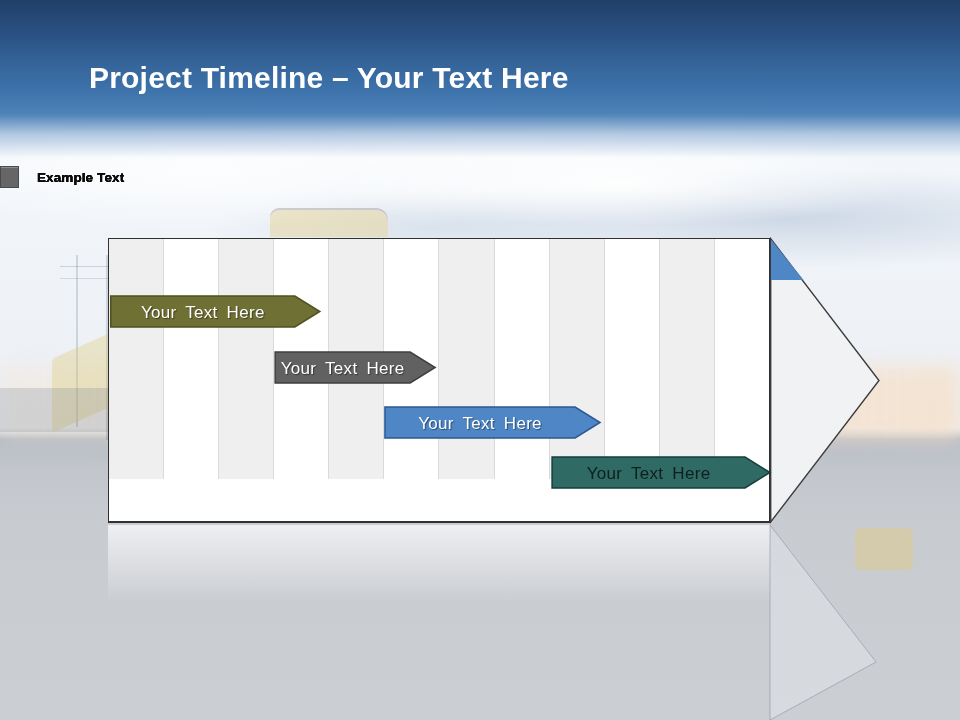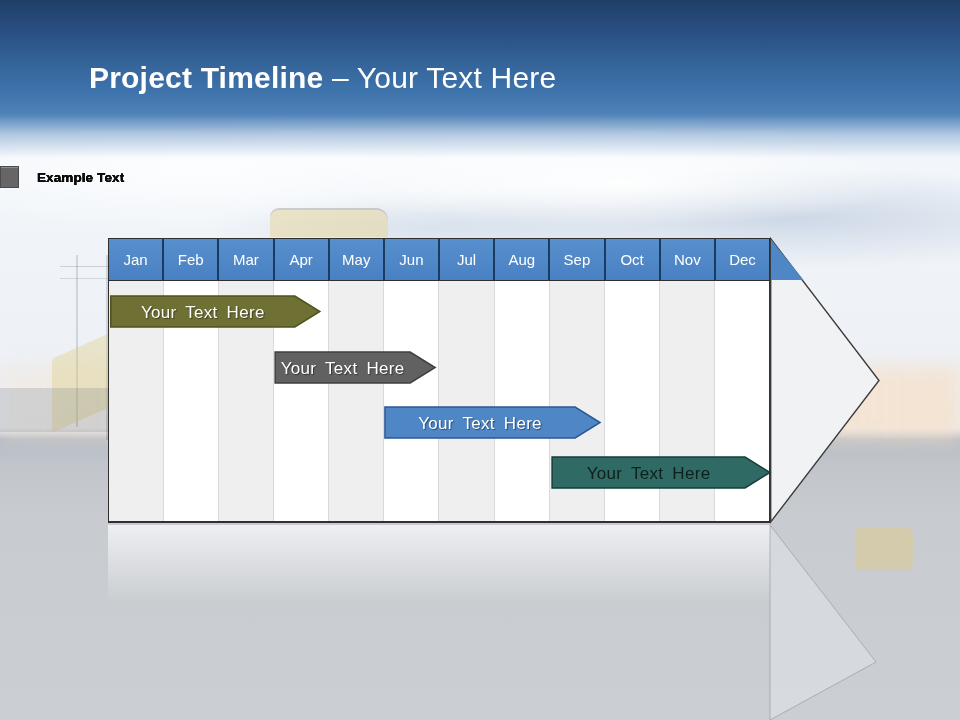--- a/index.html
+++ b/index.html
@@ -42,21 +42,21 @@
     background:rgba(226,203,118,0.42); border-radius:6px; }
 
   
   .refl-table { position:absolute; left:108px; top:525px; width:662px; height:78px; z-index:2;
     background:linear-gradient(180deg, rgba(250,251,253,0.75), rgba(250,251,253,0)); }
 
   
   .title { position:absolute; left:66px; top:61px; z-index:6; color:#ffffff; font-size:30px;
     letter-spacing:0.2px; white-space:nowrap; }
   .title .t-bold { font-weight:700;margin-left:23px; }
-  .title .t-rest { font-weight:400; }
+  .title .t-rest { font-weight:700; }
 
   
   .legend-item { position:absolute; top:166px; z-index:6; display:flex; align-items:center; gap:18px; }
   .legend-item:nth-of-type(1) { left:108px; }
   .legend-item:nth-of-type(2) { left:287px; top:168px; }
   .legend-item:nth-of-type(3) { left:461px; top:168px; }
   .legend-item:nth-of-type(4) { left:649px; top:165px; }
   .legend-swatch { width:19px; height:22px; border:1px solid rgba(40,40,40,0.45);
     box-shadow:inset 0 1px 0 rgba(255,255,255,0.25); }
   .legend-label { font-size:13.5px; font-weight:700; color:#0b0b0b; letter-spacing:0.1px; }
@@ -111,34 +111,20 @@
   <div class="legend-item">
     <span class="legend-swatch" style="background: rgb(51, 106, 98);"></span>
     <span class="legend-label">Example Text</span>
   </div>
   <div class="legend-item">
     <span class="legend-swatch" style="background: rgb(102, 102, 102);"></span>
     <span class="legend-label">Example Text</span>
   </div>
 
   <div class="timeline-table">
-    <div class="month-header" id="month-header">
-        <div class="mcell">Jan</div>
-        <div class="mcell">Feb</div>
-        <div class="mcell">Mar</div>
-        <div class="mcell">Apr</div>
-        <div class="mcell">May</div>
-        <div class="mcell">Jun</div>
-        <div class="mcell">Jul</div>
-        <div class="mcell">Aug</div>
-        <div class="mcell">Sep</div>
-        <div class="mcell">Oct</div>
-        <div class="mcell">Nov</div>
-        <div class="mcell">Dec</div>
-      </div>
     <div class="body-cols" id="body-cols">
         <div class="bcol shade"></div>
         <div class="bcol"></div>
         <div class="bcol shade"></div>
         <div class="bcol"></div>
         <div class="bcol shade"></div>
         <div class="bcol"></div>
         <div class="bcol shade"></div>
         <div class="bcol"></div>
         <div class="bcol shade"></div>

